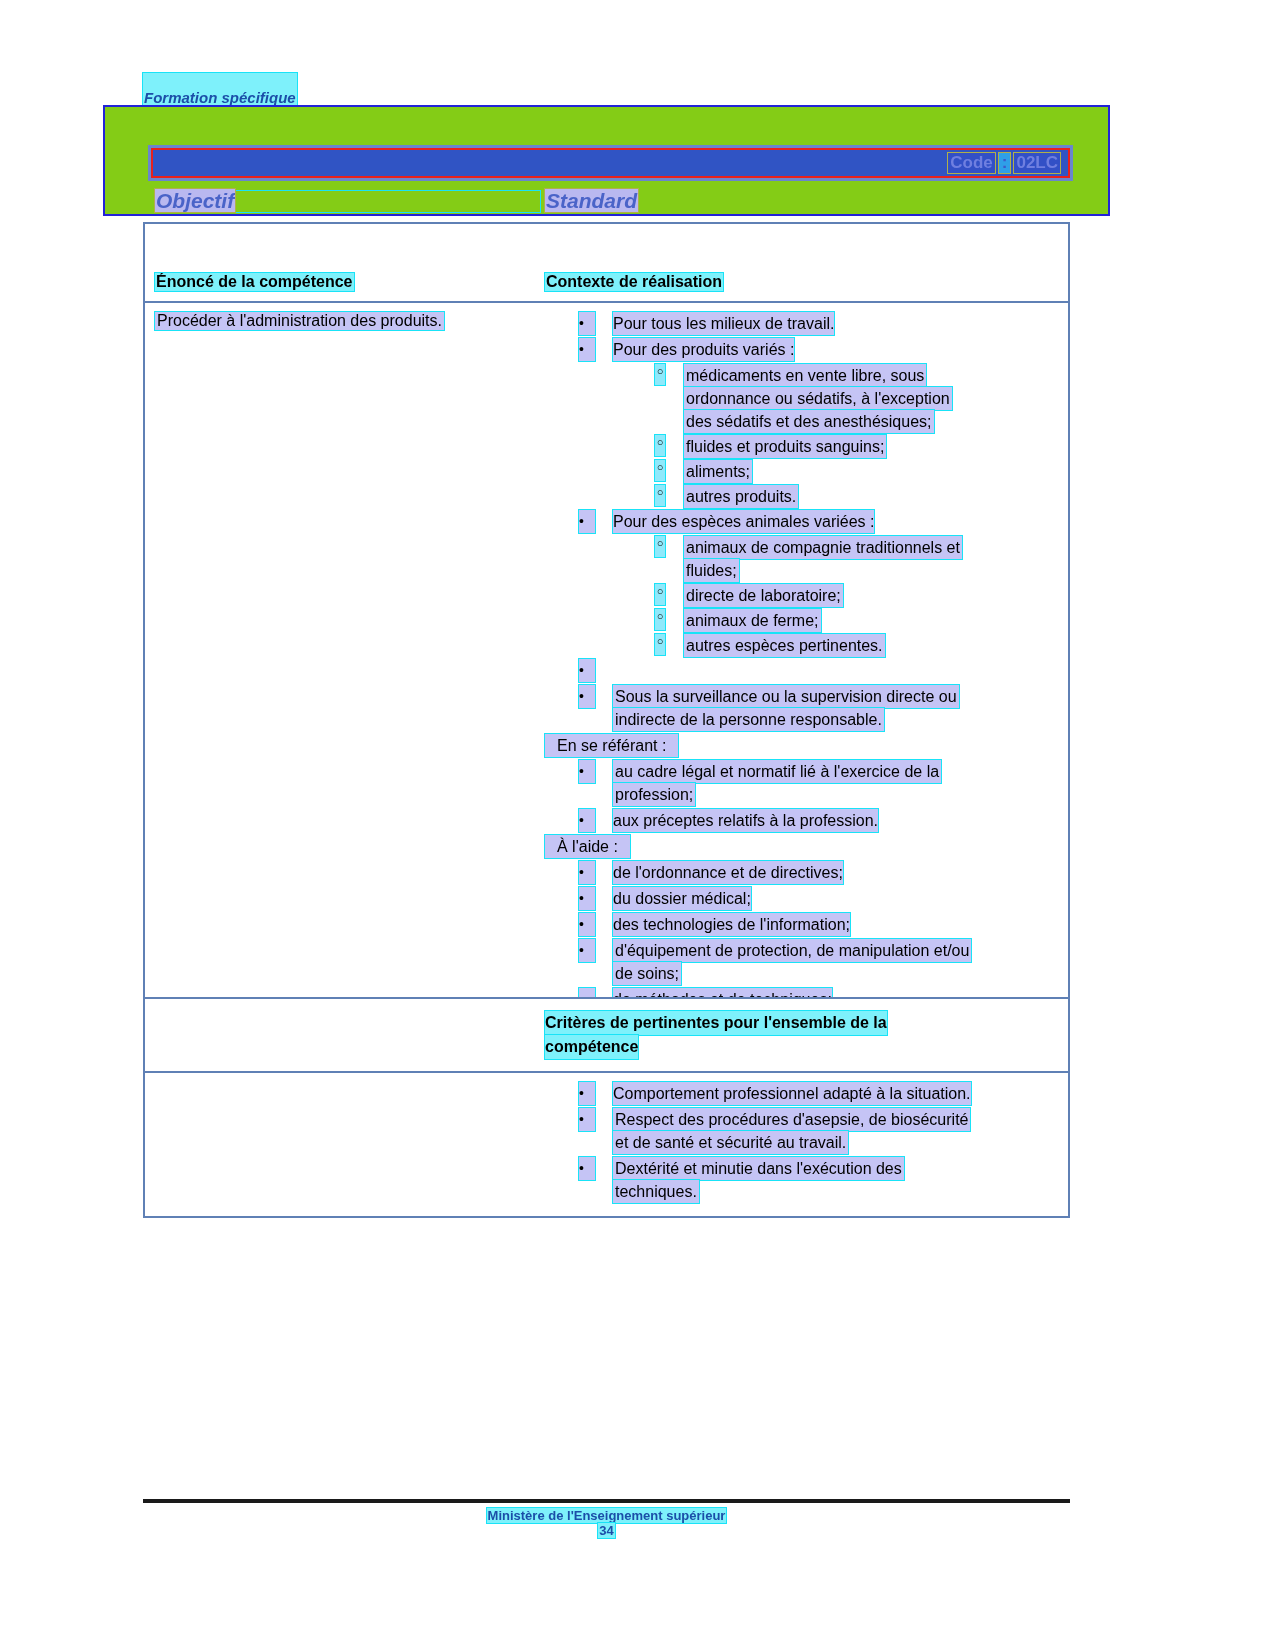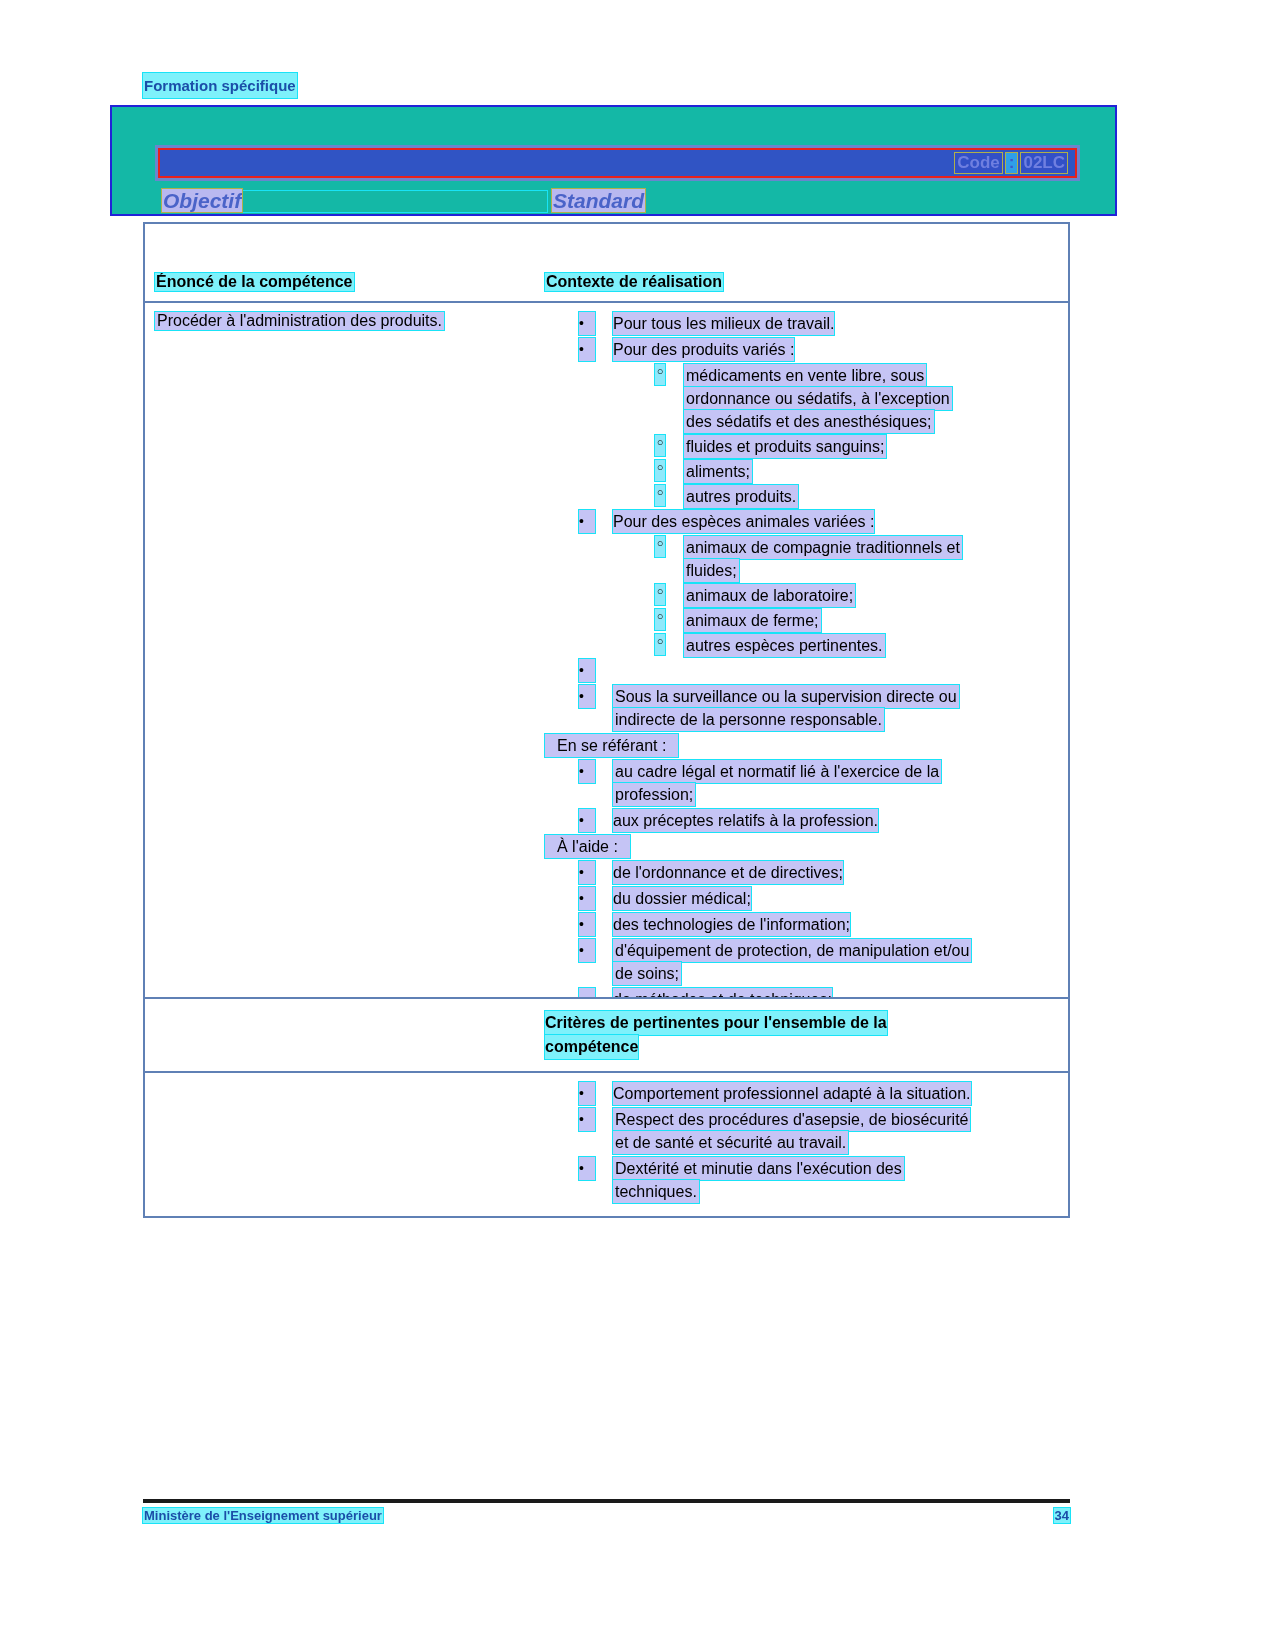--- a/index.html
+++ b/index.html
@@ -32,33 +32,32 @@
   
   #doc-kicker {
     position: absolute;
     left: 143px;
     top: 73px;
     font-size: 15px;
     font-weight: bold;
     color: #1b4ea8;
     letter-spacing: 0px;
   }
-  #doc-kicker .hl-cy { padding: 4px 1px; }
+  #doc-kicker .hl-cy { padding: 16px 1px; font-style: italic; }
 
   
   #banner {
     position: absolute;
     left: 103px;
     top: 105px;
     width: 1007px;
     height: 111px;
-    background: #14b8a6;
+    background: #84cc16;
     border: 2px solid #2222d8;
     box-sizing: border-box;
-    margin-left: 7px;
   }
   #code-bar {
     position: absolute;
     left: 43px;
     top: 38px;
     width: 925px;
     height: 36px;
     background: #6a85cd;
     box-sizing: border-box;
     border: 1px solid #6a85cd;
@@ -275,20 +274,21 @@
     position: absolute;
     left: 143px;
     top: 1508px;
     width: 927px;
     display: flex;
     justify-content: space-between;
     align-items: center;
     font-size: 13px;
     font-weight: bold;
     color: #1b4ea8;
+    flex-direction: column;
   }
   #footer .hl-cy { padding: 0 1px; }
 </style>
 </head>
 <body>
 
 <div id="doc-kicker">
   <span class="hl-cy">Formation spécifique</span>
 </div>
 
@@ -369,21 +369,21 @@
               <span class="bullet">•</span>
               <span class="txt"><span class="hl">Pour des espèces animales variées :</span></span>
             </li>
             <ul class="lvl2">
               <li>
                 <span class="bullet2">○</span>
                 <span class="txt"><span class="wrapspan"><span class="ln"><span class="hl">animaux de compagnie traditionnels et</span></span><span class="ln"><span class="hl">fluides;</span></span></span></span>
               </li>
               <li>
                 <span class="bullet2">○</span>
-                <span class="txt"><span class="wrapspan"><span class="ln"><span class="hl">animaux de laboratoire;</span></span></span></span>
+                <span class="txt"><span class="wrapspan"><span class="ln"><span class="hl">directe de laboratoire;</span></span></span></span>
               </li>
               <li>
                 <span class="bullet2">○</span>
                 <span class="txt"><span class="wrapspan"><span class="ln"><span class="hl">animaux de ferme;</span></span></span></span>
               </li>
               <li>
                 <span class="bullet2">○</span>
                 <span class="txt"><span class="wrapspan"><span class="ln"><span class="hl">autres espèces pertinentes.</span></span></span></span>
               </li>
             </ul>

